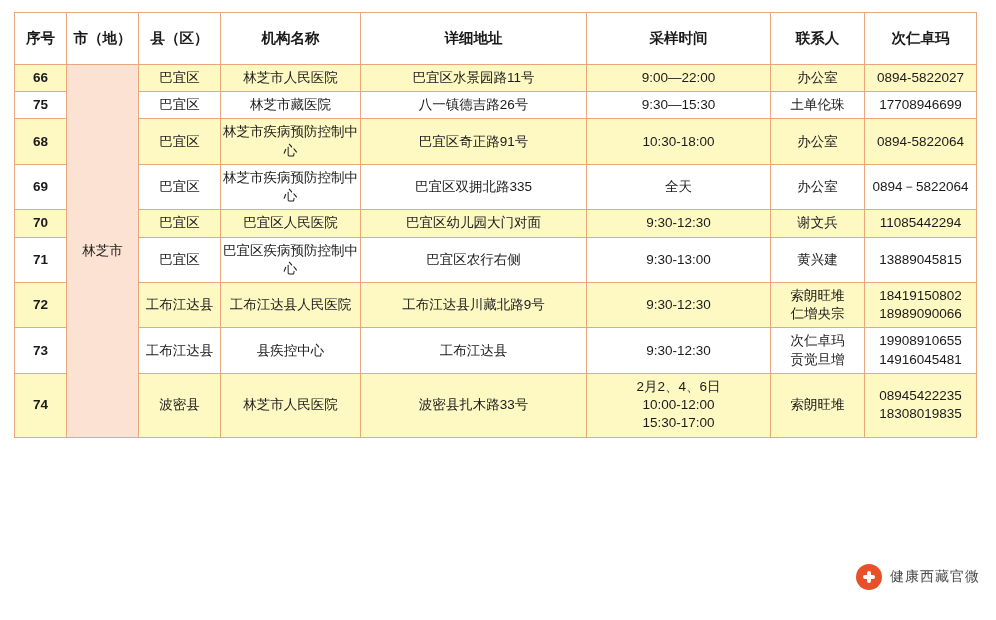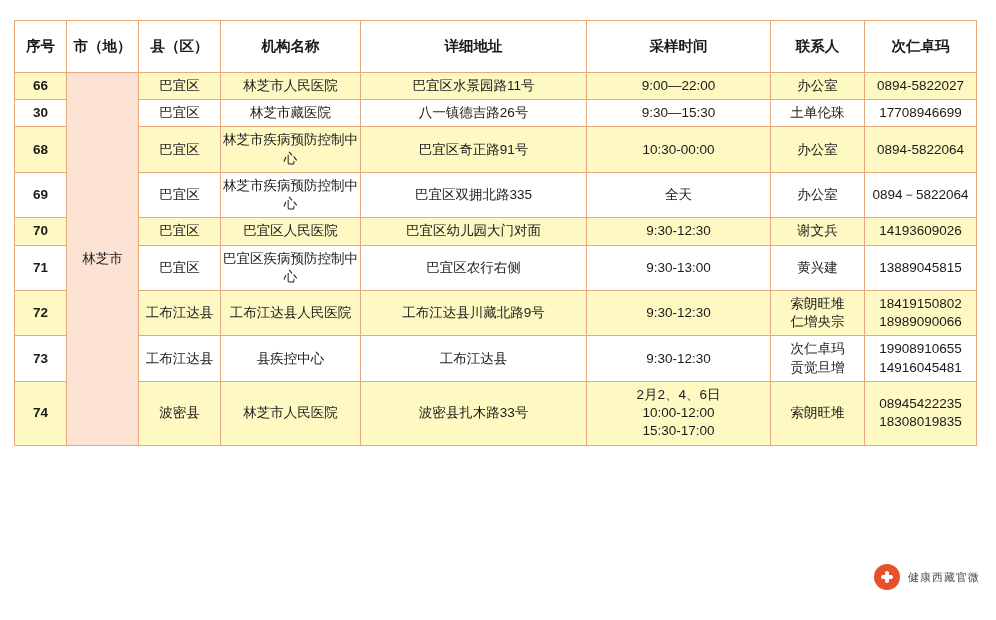--- a/index.html
+++ b/index.html
@@ -12,21 +12,21 @@
   #page {
     position: relative;
     width: 996px;
     height: 620px;
     background: #ffffff;
     overflow: hidden;
   }
   table.sampling {
     border-collapse: collapse;
     width: 962px;
-    margin: 20px 0 0 14px;
+    margin: 12px 0 0 14px;
     table-layout: fixed;
   }
   table.sampling th, table.sampling td {
     border: 1px solid #e8a87c;
     text-align: center;
     vertical-align: middle;
     color: #1a1a1a;
     font-size: 13.5px;
     line-height: 1.35;
     padding: 4px 2px;
@@ -83,21 +83,21 @@
   }
   .wm-logo::after {
     content: "";
     position: absolute;
     left: 11px; top: 7px;
     width: 4px; height: 12px;
     background: #ffffff;
     border-radius: 2px;
   }
   .wm-text {
-    font-size: 11px;
+    font-size: 14px;
     color: #4a4a4a;
     letter-spacing: 1px;
   }
 </style>
 </head>
 <body>
 
 <div id="page">
 
   <table class="sampling">
@@ -128,54 +128,54 @@
           <td class="bold-cell">66</td>
           <td class="city-cell" rowspan="9">林芝市</td>
           <td>巴宜区</td>
           <td>林芝市人民医院</td>
           <td>巴宜区水景园路11号</td>
           <td class="multiline">9:00—22:00</td>
           <td class="multiline">办公室</td>
           <td class="multiline">0894-5822027</td>
         </tr>
         <tr class="even">
-          <td class="bold-cell">30</td>
+          <td class="bold-cell">75</td>
           <td>巴宜区</td>
           <td>林芝市藏医院</td>
           <td>八一镇德吉路26号</td>
           <td class="multiline">9:30—15:30</td>
           <td class="multiline">土单伦珠</td>
           <td class="multiline">17708946699</td>
         </tr>
         <tr class="odd">
           <td class="bold-cell">68</td>
           <td>巴宜区</td>
           <td>林芝市疾病预防控制中心</td>
           <td>巴宜区奇正路91号</td>
-          <td class="multiline">10:30-00:00</td>
+          <td class="multiline">10:30-18:00</td>
           <td class="multiline">办公室</td>
           <td class="multiline">0894-5822064</td>
         </tr>
         <tr class="even">
           <td class="bold-cell">69</td>
           <td>巴宜区</td>
           <td>林芝市疾病预防控制中心</td>
           <td>巴宜区双拥北路335</td>
           <td class="multiline">全天</td>
           <td class="multiline">办公室</td>
           <td class="multiline">0894－5822064</td>
         </tr>
         <tr class="odd">
           <td class="bold-cell">70</td>
           <td>巴宜区</td>
           <td>巴宜区人民医院</td>
           <td>巴宜区幼儿园大门对面</td>
           <td class="multiline">9:30-12:30</td>
           <td class="multiline">谢文兵</td>
-          <td class="multiline">14193609026</td>
+          <td class="multiline">11085442294</td>
         </tr>
         <tr class="even">
           <td class="bold-cell">71</td>
           <td>巴宜区</td>
           <td>巴宜区疾病预防控制中心</td>
           <td>巴宜区农行右侧</td>
           <td class="multiline">9:30-13:00</td>
           <td class="multiline">黄兴建</td>
           <td class="multiline">13889045815</td>
         </tr>

